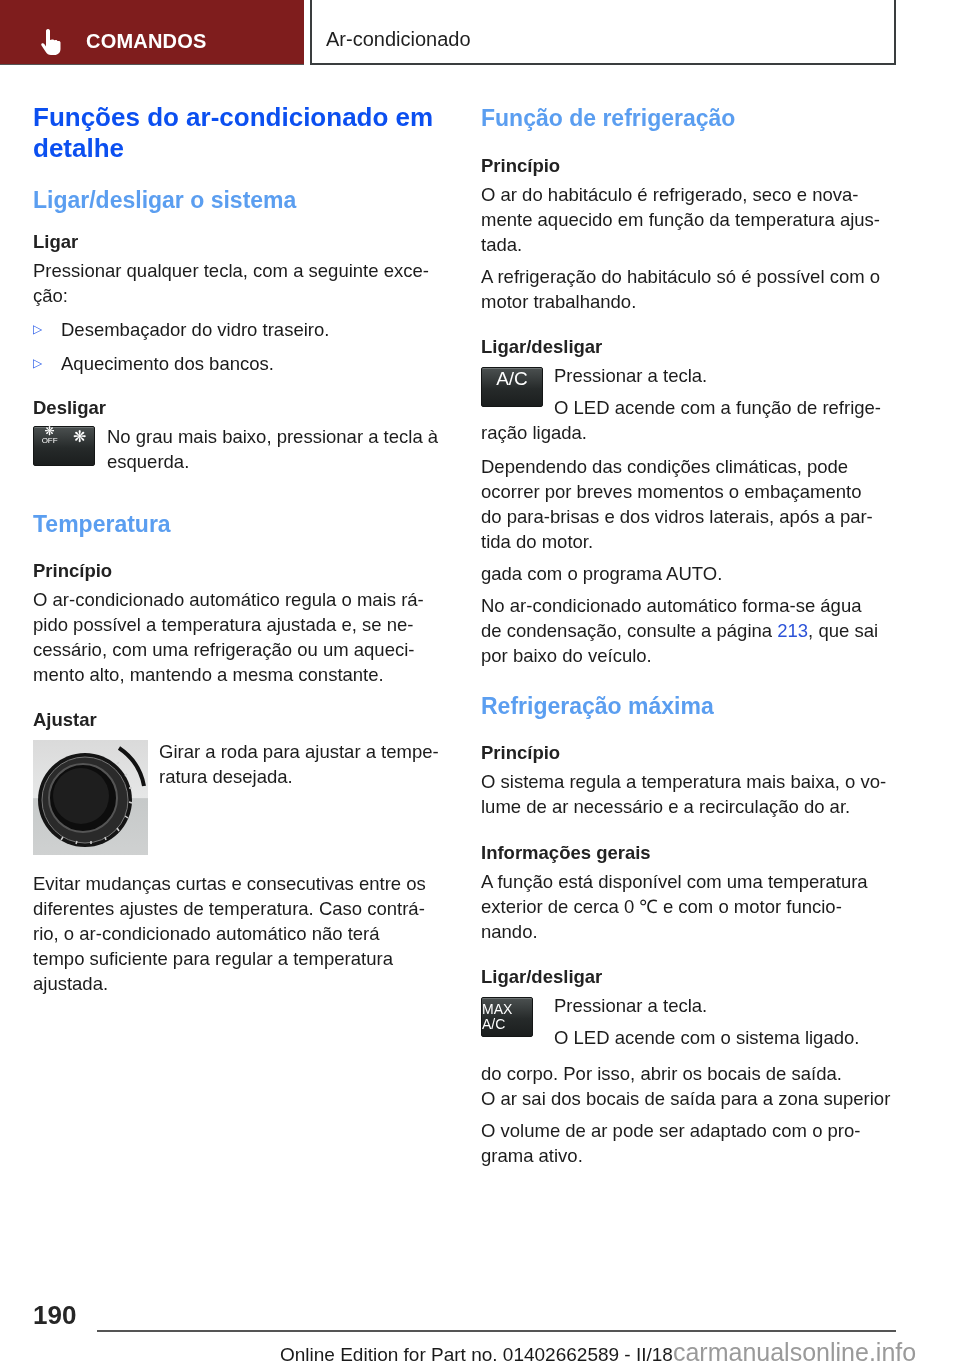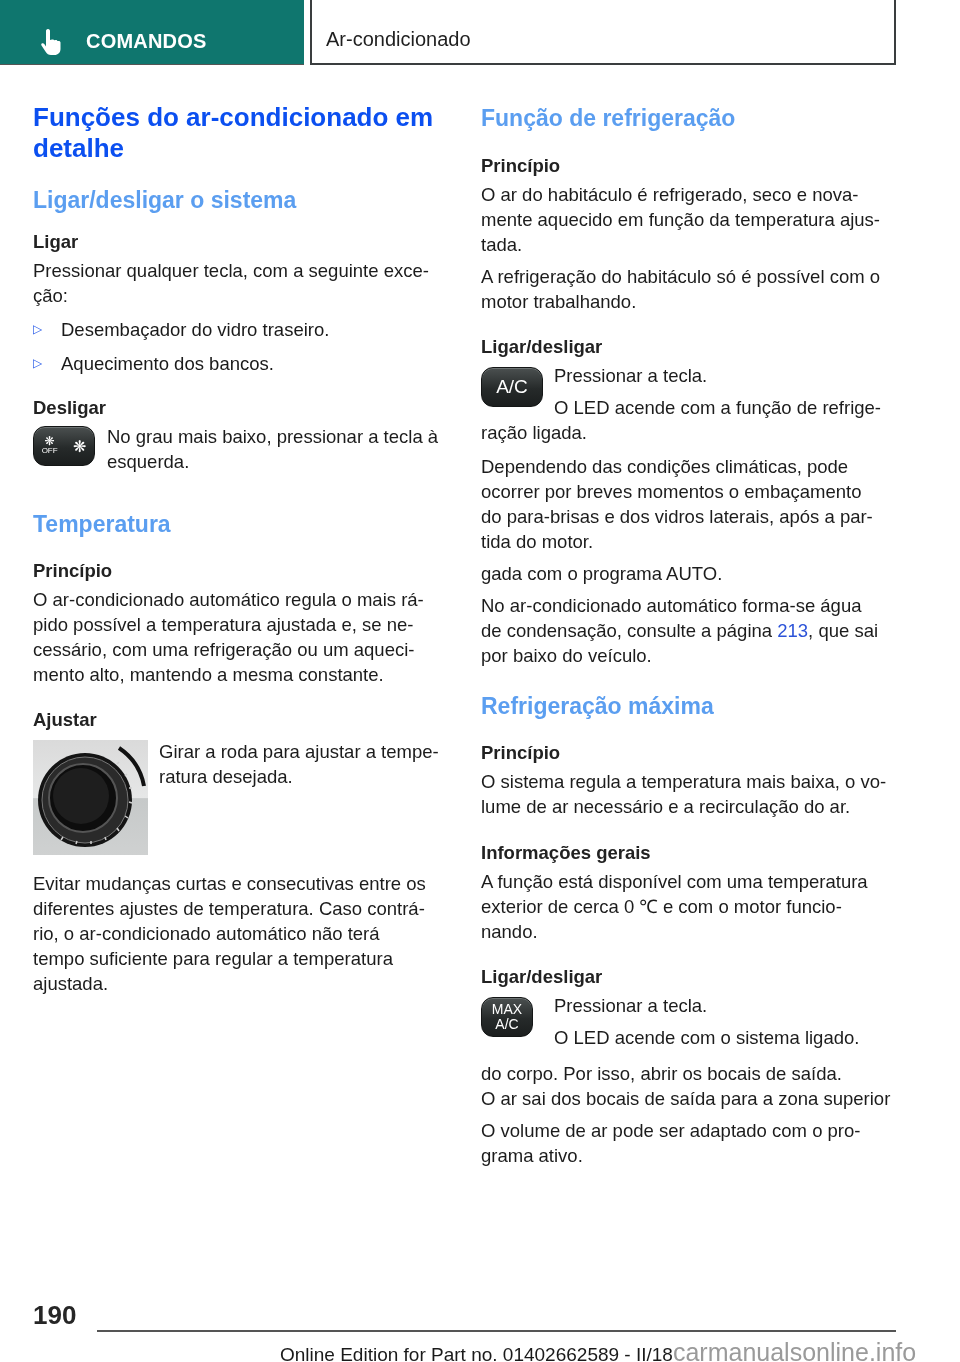--- a/index.html
+++ b/index.html
@@ -1,21 +1,21 @@
 <!DOCTYPE html>
 <html><head>
   <meta charset="utf-8">
   <style>
     * { box-sizing: border-box; margin: 0; padding: 0; }
     html, body { width: 960px; height: 1362px; background: #ffffff; overflow: hidden; }
     body { position: relative; font-family: "Liberation Sans", sans-serif; color: #1a1a1a; }
 
     .header-tab {
       position: absolute; left: 0; top: 0; width: 304px; height: 65px;
-      background: #0f766e; color: #fff; display: flex; align-items: center;
+      background: #7f1d1d; color: #fff; display: flex; align-items: center;
       border-bottom: 1px solid #555;
     }
     .header-tab .hand { position: absolute; left: 40px; top: 28px; width: 24px; height: 28px; }
     .header-tab .label { position: absolute; left: 86px; top: 30px; font-weight: bold; font-size: 20px; letter-spacing: 0.2px; }
     .header-section {
       position: absolute; left: 310px; top: -2px; width: 586px; height: 67px;
       border: 2px solid #3a3e3f; border-top: none; background: #fff;
     }
     .header-section .label { position: absolute; left: 14px; top: 30px; font-size: 20px; color: #1f1f1f; }
 
@@ -27,24 +27,24 @@
     .h2 { color: #5b9ef0; font-weight: bold; font-size: 23px; line-height: 28px; }
     .h3 { color: #222; font-weight: bold; font-size: 18.5px; line-height: 24px; }
     .p { font-size: 18.5px; line-height: 25px; color: #1c1c1c; }
     .link { color: #2c53d8; }
 
     .bullet { display: flex; align-items: center; font-size: 18.5px; line-height: 25px; }
     .bullet .tri { width: 28px; color: #2a5ce8; font-size: 12px; }
 
     .imgrow { position: relative; }
     .btn-img {
-      position: absolute; left: 0; border-radius: 12px;
+      position: absolute; left: 0; border-radius: 2px;
       background: linear-gradient(#4b5050, #262a2a 55%, #1b1e1e);
       border: 1px solid #141616; box-shadow: inset 0 1px 0 #6d7373;
-      color: #fff; display: flex; align-items: center; justify-content: center;
+      color: #fff; display: flex; justify-content: center;
     }
     .btn-text { position: absolute; }
 
     .knob-img { position: absolute; left: 0; width: 115px; height: 115px; background: linear-gradient(#dadada 0%, #e6e7e7 50%, #c6c9c9 51%, #cfd1d1 100%); }
 
     .footer-num { position: absolute; left: 33px; top: 1300px; font-weight: bold; font-size: 26px; color: #262626; }
     .footer-line { position: absolute; left: 97px; top: 1330px; width: 799px; height: 2px; background: #555; }
     .footer-text { position: absolute; left: 280px; top: 1338px; font-size: 19px; color: #1a1a1a; white-space: nowrap; }
     .footer-text .wm { color: #9a9a9a; font-size: 25px; }
   </style>

